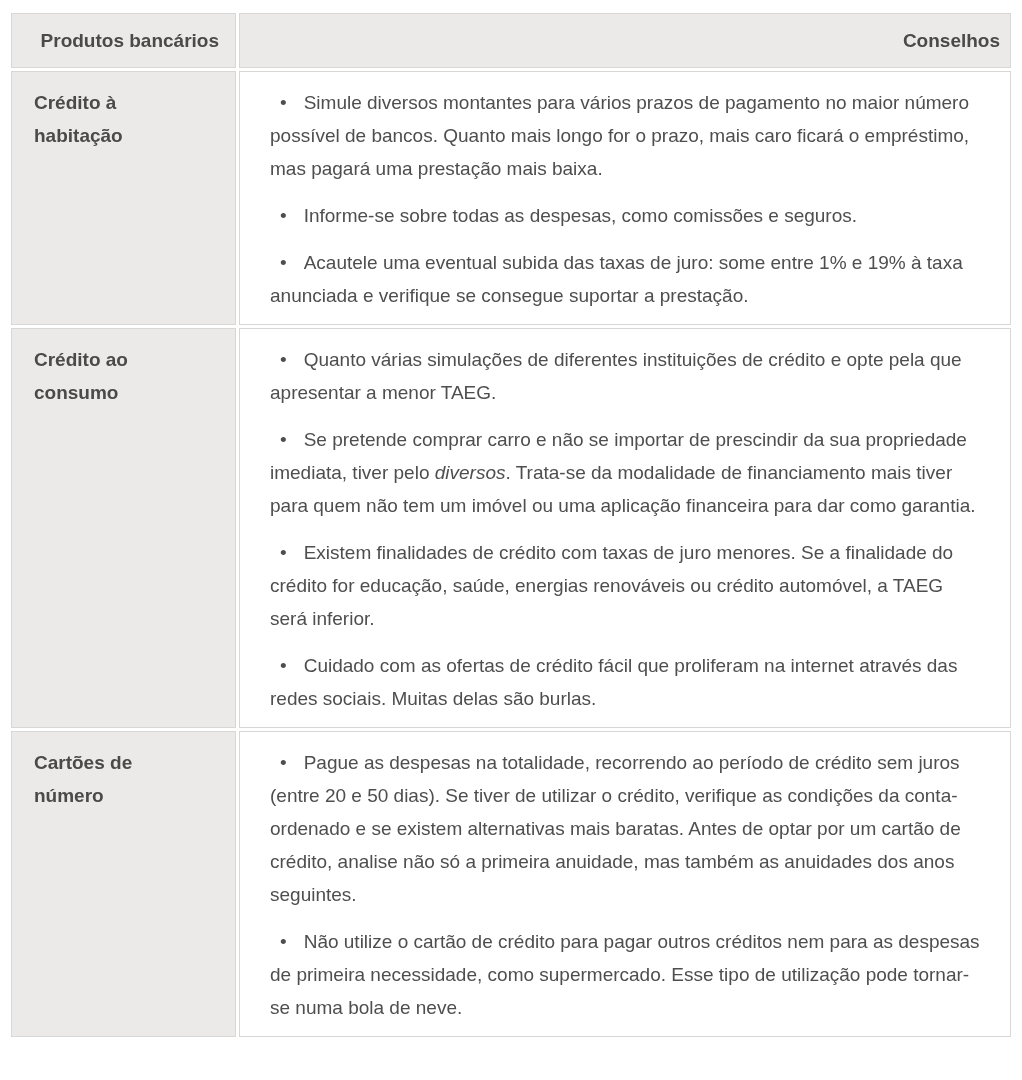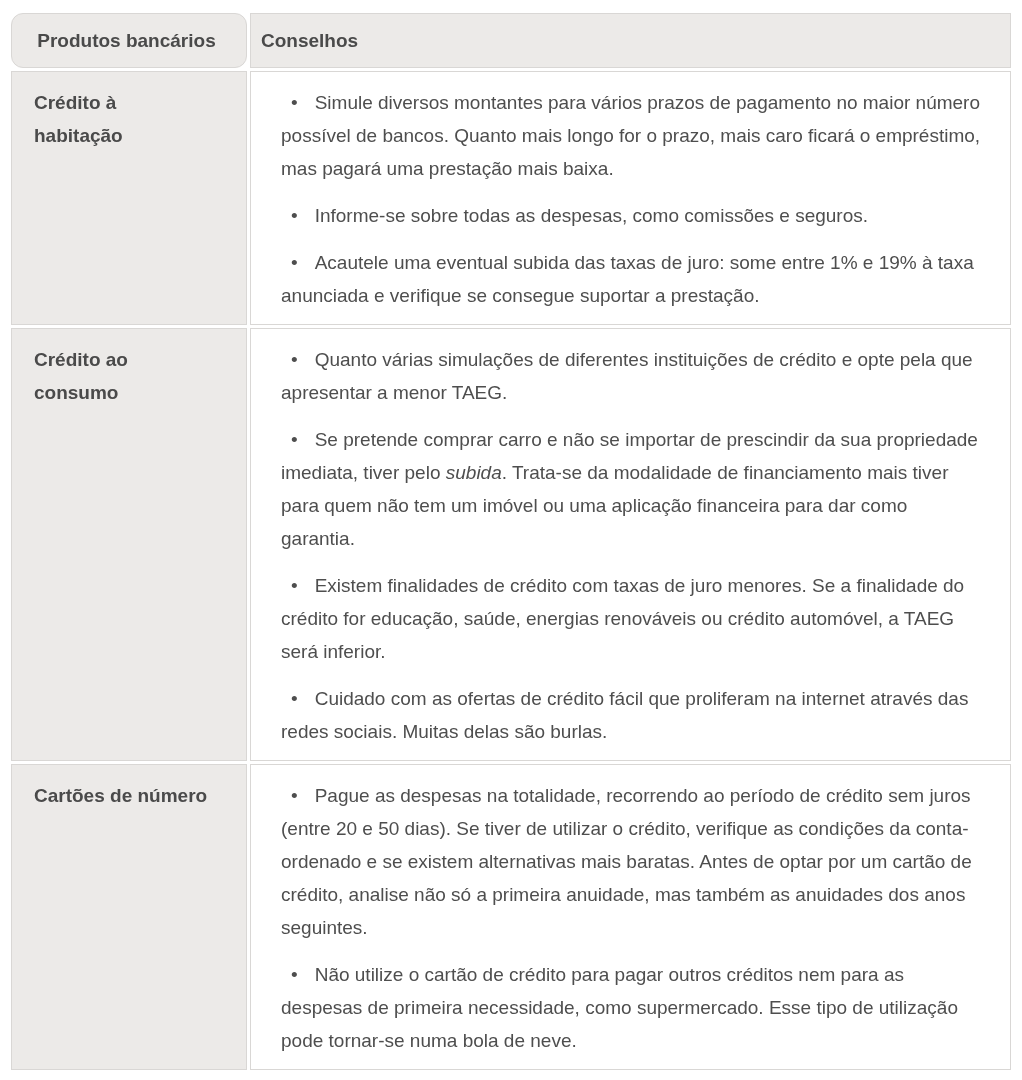--- a/index.html
+++ b/index.html
@@ -37,27 +37,26 @@
     background: var(--cell-bg);
     color: var(--heading);
     font-size: 19px;
     font-weight: bold;
     padding: 16px 10px 15px 10px;
     border: 1px solid var(--border);
     vertical-align: middle;
   }
   th.col-products {
     width: 185px;
-    text-align: center;
+    text-align: right;
     padding-left: 22px;
-    padding-right: 27px;
-    border-radius: 12px;
+    padding-right: 16px;
   }
   th.col-advice {
-    text-align: left;
+    text-align: right;
   }
   td.product-cell {
     background: var(--cell-bg);
     color: var(--heading);
     font-size: 19px;
     font-weight: bold;
     line-height: 33px;
     padding: 14px 37px 16px 22px;
     border: 1px solid var(--border);
     white-space: pre-line;
@@ -115,21 +114,21 @@
                 <li><span class="bullet">•</span><span class="tip-part">Acautele uma eventual subida das taxas de juro: some entre 1% e 19% à taxa anunciada e verifique se consegue suportar a prestação.</span></li>
               </ul>
             </td>
           </tr>
           <tr>
             <td class="product-cell">Crédito ao
 consumo</td>
             <td class="tips-cell">
               <ul class="tips-list">
                 <li><span class="bullet">•</span><span class="tip-part">Quanto várias simulações de diferentes instituições de crédito e opte pela que apresentar a menor TAEG.</span></li>
-                <li><span class="bullet">•</span><span class="tip-part">Se pretende comprar carro e não se importar de prescindir da sua propriedade imediata, tiver pelo </span><span class="tip-part-italic">subida</span><span class="tip-part">. Trata-se da modalidade de financiamento mais tiver para quem não tem um imóvel ou uma aplicação financeira para dar como garantia.</span></li>
+                <li><span class="bullet">•</span><span class="tip-part">Se pretende comprar carro e não se importar de prescindir da sua propriedade imediata, tiver pelo </span><span class="tip-part-italic">diversos</span><span class="tip-part">. Trata-se da modalidade de financiamento mais tiver para quem não tem um imóvel ou uma aplicação financeira para dar como garantia.</span></li>
                 <li><span class="bullet">•</span><span class="tip-part">Existem finalidades de crédito com taxas de juro menores. Se a finalidade do crédito for educação, saúde, energias renováveis ou crédito automóvel, a TAEG será inferior.</span></li>
                 <li><span class="bullet">•</span><span class="tip-part">Cuidado com as ofertas de crédito fácil que proliferam na internet através das redes sociais. Muitas delas são burlas.</span></li>
               </ul>
             </td>
           </tr>
           <tr>
             <td class="product-cell">Cartões de número</td>
             <td class="tips-cell">
               <ul class="tips-list">
                 <li><span class="bullet">•</span><span class="tip-part">Pague as despesas na totalidade, recorrendo ao período de crédito sem juros (entre 20 e 50 dias). Se tiver de utilizar o crédito, verifique as condições da conta-ordenado e se existem alternativas mais baratas. Antes de optar por um cartão de crédito, analise não só a primeira anuidade, mas também as anuidades dos anos seguintes.</span></li>

